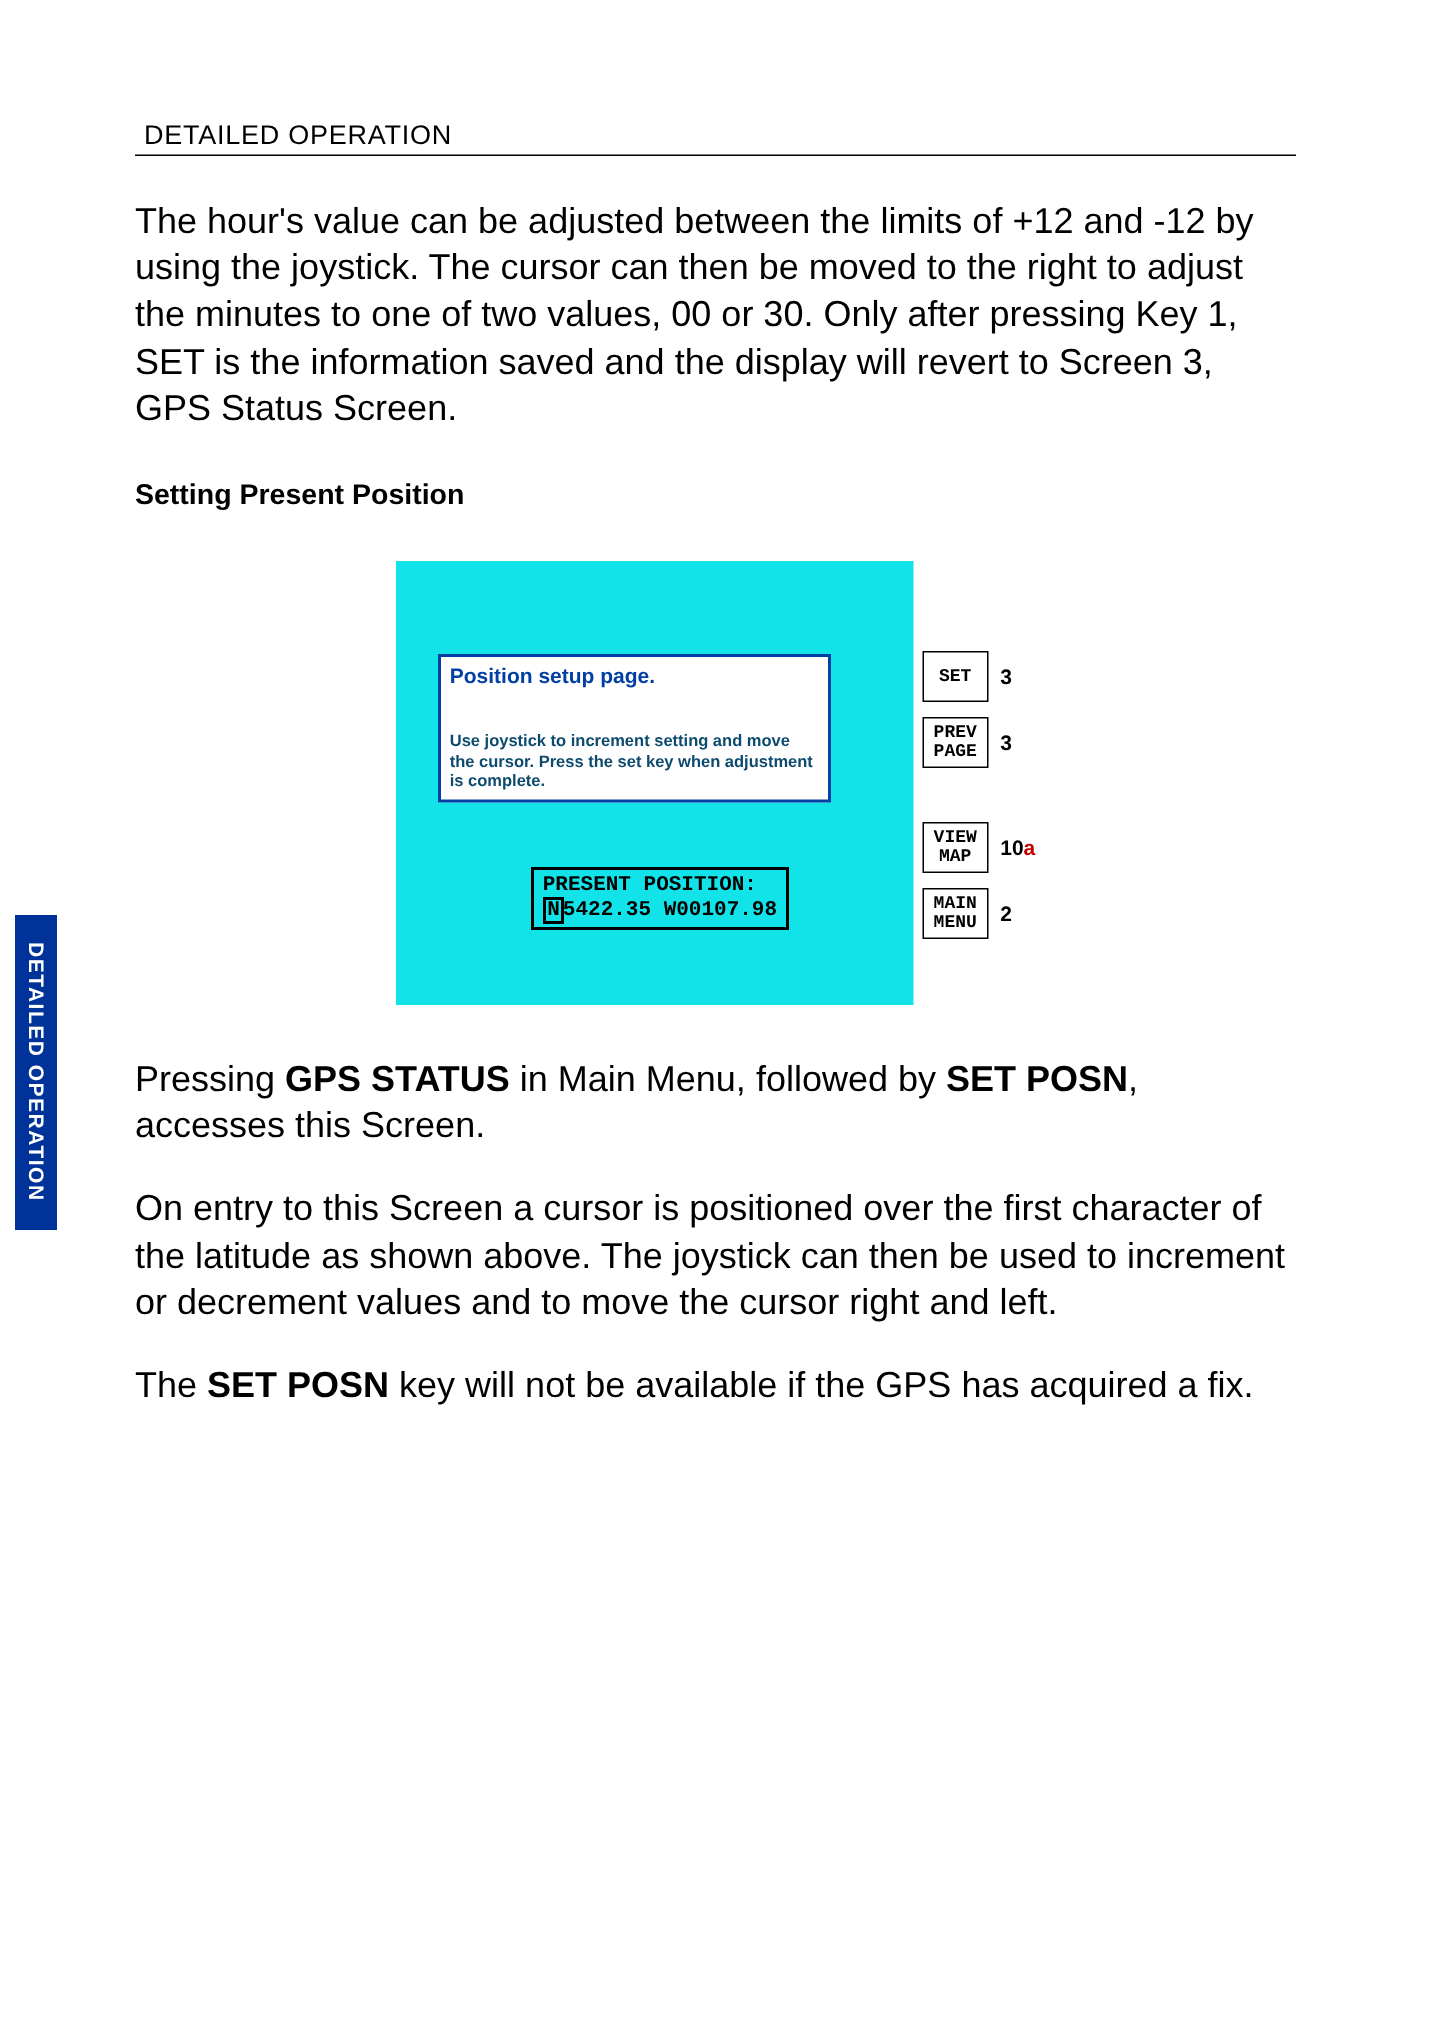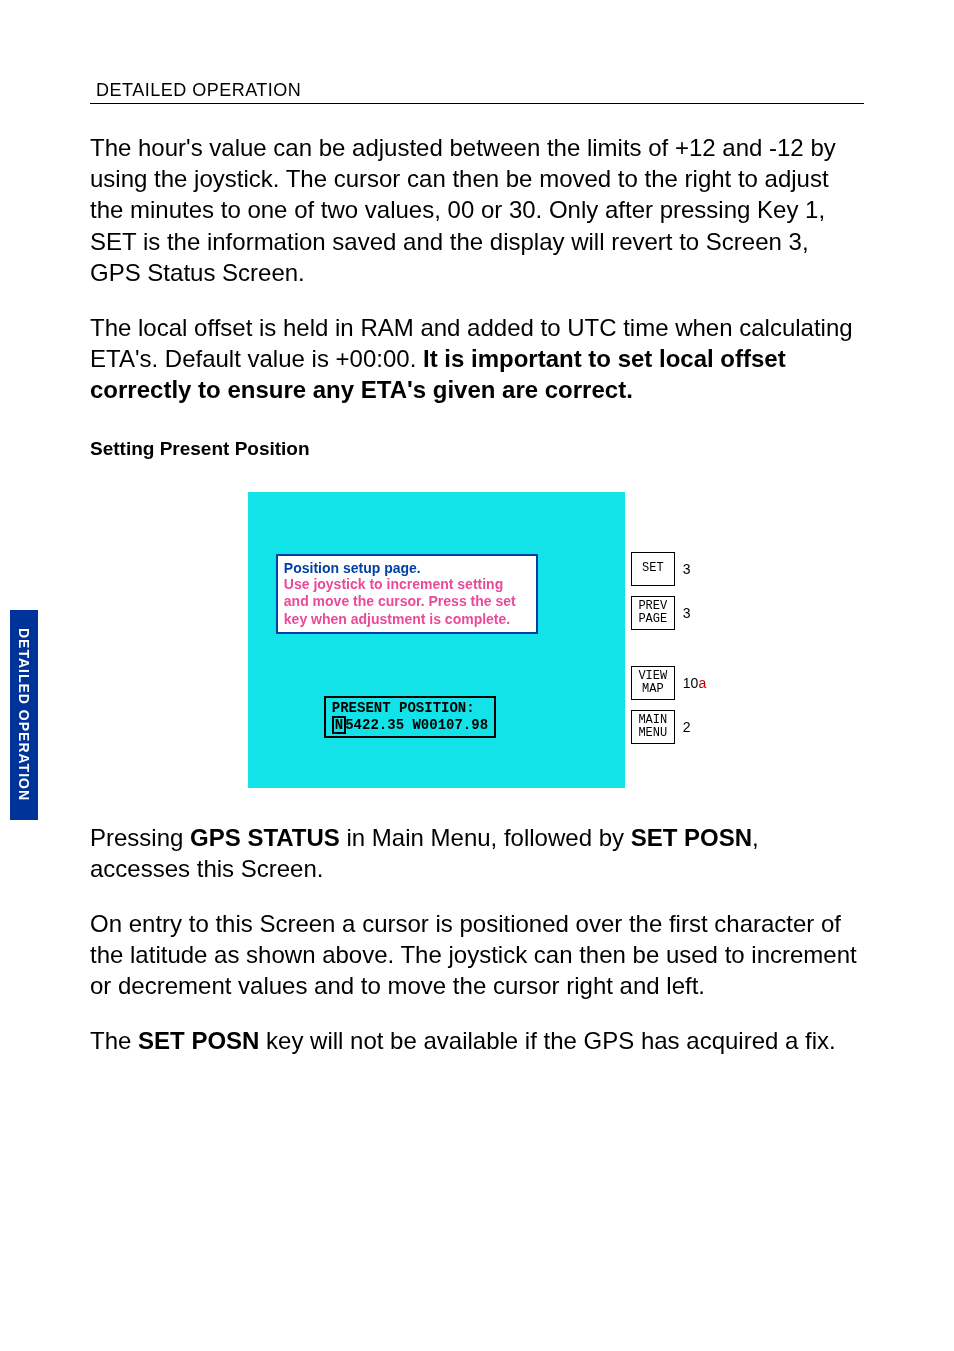--- a/index.html
+++ b/index.html
@@ -58,21 +58,21 @@
   .figure-wrap {
     display: flex;
     justify-content: center;
     margin: 20px 0 34px 0;
   }
   .figure {
     display: flex;
     align-items: stretch;
   }
   .lcd {
-    width: 377px;
+    width: 345px;
     height: 296px;
     background: #12e3e8;
     position: relative;
     box-sizing: border-box;
   }
   .help-box {
     position: absolute;
     left: 28px;
     top: 62px;
     width: 262px;
@@ -80,28 +80,29 @@
     background: #fff;
     padding: 4px 6px;
     box-sizing: border-box;
   }
   .help-title {
     color: #013fa5;
     font-weight: 700;
     font-size: 14px;
   }
   .help-body {
-    color: #ec4899;
-    font-weight: 700;
-    font-size: 14px;
+    color: #0c4a6e;
+    font-weight: 700;
+    font-size: 11px;
     line-height: 1.25;
+    margin-top: 30px;
   }
   .posn-box {
     position: absolute;
-    left: 76px;
+    left: 90px;
     top: 204px;
     border: 2px solid #000;
     padding: 2px 6px 2px 6px;
     font-family: "Courier New", monospace;
     font-weight: 700;
     font-size: 14px;
     line-height: 1.15;
   }
   .posn-label { display: block; }
   .posn-value { display: block; }
@@ -111,20 +112,21 @@
     padding: 0 1px;
     line-height: 1;
     margin-right: -1px;
   }
   .soft-keys {
     display: flex;
     flex-direction: column;
     justify-content: space-between;
     padding: 60px 0 44px 6px;
     gap: 8px;
+    font-weight: bold;
   }
   .key-row {
     display: flex;
     align-items: center;
     gap: 8px;
   }
   .key-btn {
     border: 1.5px solid #000;
     width: 42px;
     min-height: 28px;
@@ -157,23 +159,20 @@
 <div class="side-tab">DETAILED OPERATION</div>
 
 <div class="page">
 
   <div class="header-row">
     <span class="header-title">DETAILED OPERATION</span>
   </div>
 
   <p class="para">The hour's value can be adjusted between the limits of +12 and -12 by using the joystick.  The cursor can then be moved to the right to adjust the minutes to one of two values, 00 or 30.  Only after pressing Key 1, SET is the information saved and the display will revert to Screen 3, GPS Status Screen.</p>
 
-  <p class="para">
-    <span>The local offset is held in RAM and added to UTC time when calculating ETA's.  Default value is +00:00.  </span><span class="bold">It is important to set local offset correctly to ensure any ETA's given are correct.</span>
-  </p>
 
   <div class="section-heading">Setting Present Position</div>
 
   <div class="figure-wrap">
     <div class="figure">
       <div class="lcd">
         <div class="help-box">
           <div class="help-title">Position setup page.</div>
           <div class="help-body">Use joystick to increment setting and move the cursor. Press the set key when adjustment is complete.</div>
         </div>

